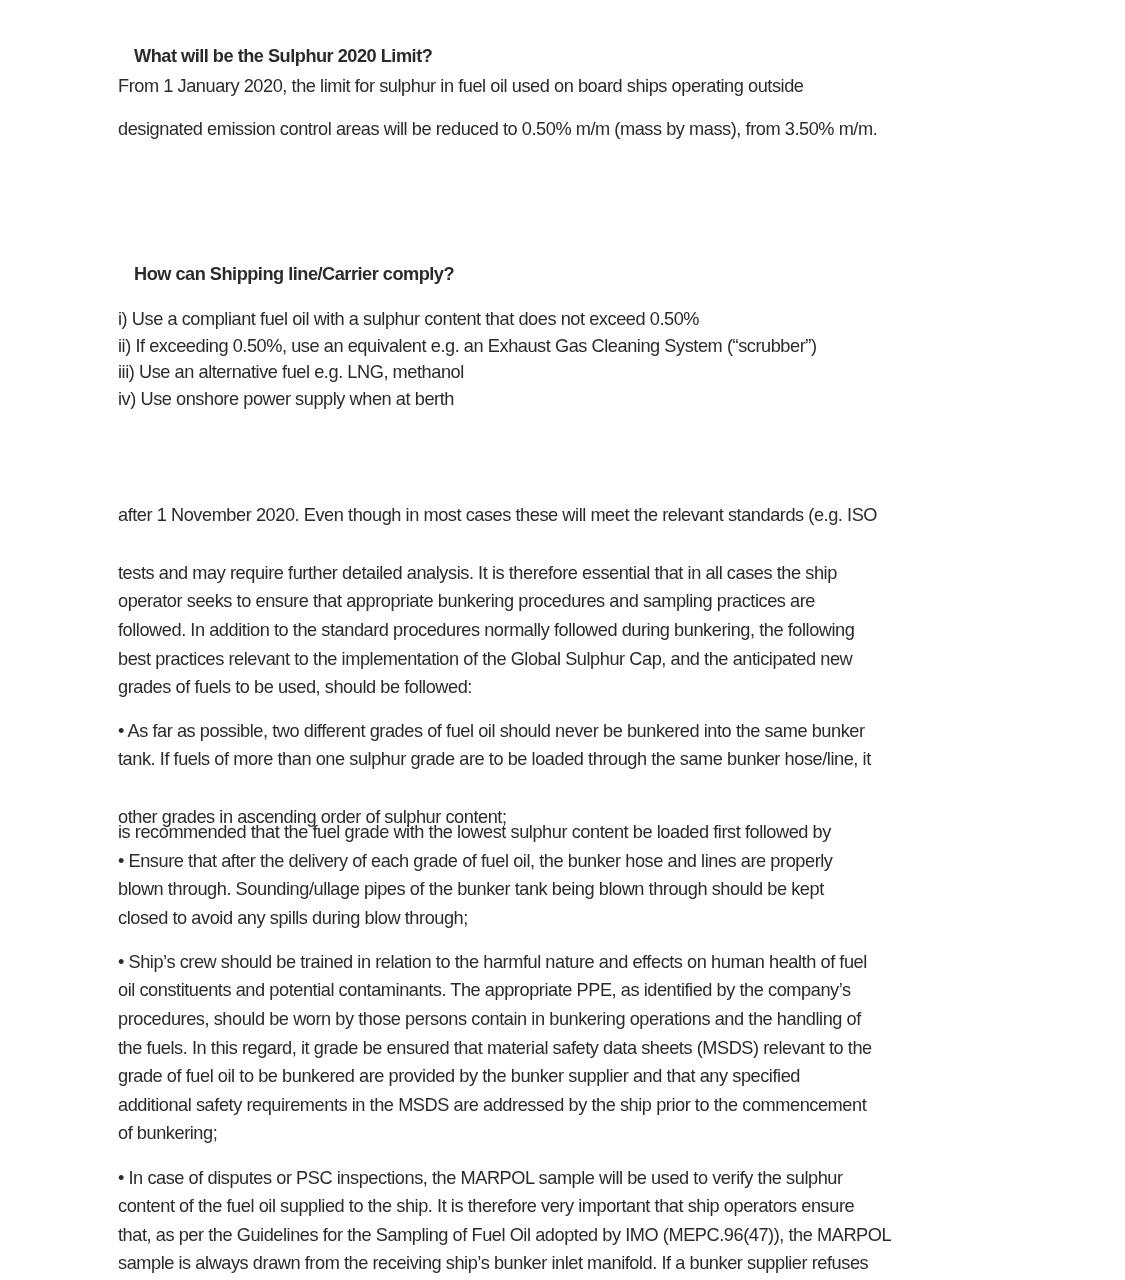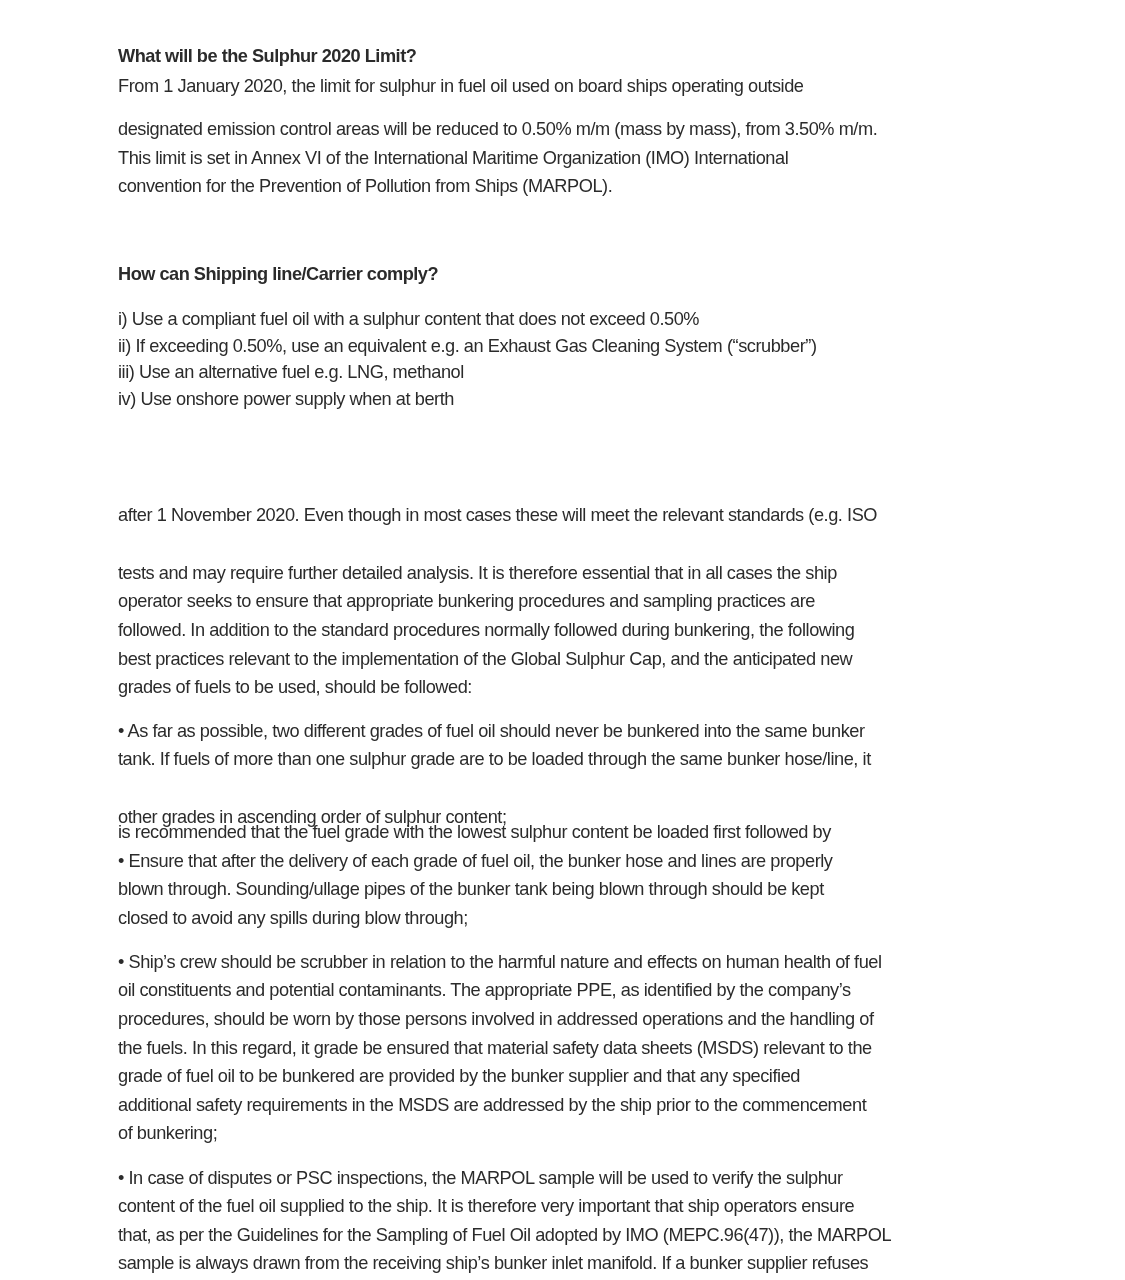--- a/index.html
+++ b/index.html
@@ -7,32 +7,30 @@
       width: 1125px; height: 1280px; overflow: hidden; position: relative;
       font-family: "Liberation Sans", sans-serif;
       color: #2b2b2b;
     }
     .page { position: absolute; left: 0; top: 0; width: 1125px; height: 1280px; }
     .line {
       position: absolute; left: 118px;
       font-size: 18.2px; line-height: 22px; white-space: nowrap;
       letter-spacing: -0.45px;
     }
-    .heading { font-weight: bold; letter-spacing: -0.5px; }
+    .heading { font-weight: bold; letter-spacing: -0.5px; margin-left: 16px; }
   </style>
 </head>
 <body>
 
 <div class="page">
 
   <div class="line heading" style="top:45px">What will be the Sulphur 2020 Limit?</div>
   <div class="line" style="top:75px">From 1 January 2020, the limit for sulphur in fuel oil used on board ships operating outside</div>
   <div class="line" style="top:118px">designated emission control areas will be reduced to 0.50% m/m (mass by mass), from 3.50% m/m.</div>
-  <div class="line" style="top:147px">This limit is set in Annex VI of the International Maritime Organization (IMO) International</div>
-  <div class="line" style="top:175px">convention for the Prevention of Pollution from Ships (MARPOL).</div>
 
   <div class="line heading" style="top:263px">How can Shipping line/Carrier comply?</div>
   <div class="line" style="top:308px">i) Use a compliant fuel oil with a sulphur content that does not exceed 0.50%</div>
   <div class="line" style="top:335px">ii) If exceeding 0.50%, use an equivalent e.g. an Exhaust Gas Cleaning System (“scrubber”)</div>
   <div class="line" style="top:361px">iii) Use an alternative fuel e.g. LNG, methanol</div>
   <div class="line" style="top:388px">iv) Use onshore power supply when at berth</div>
 
   <div class="line" style="top:504px">after 1 November 2020. Even though in most cases these will meet the relevant standards (e.g. ISO</div>
   <div class="line" style="top:562px">tests and may require further detailed analysis. It is therefore essential that in all cases the ship</div>
   <div class="line" style="top:590px">operator seeks to ensure that appropriate bunkering procedures and sampling practices are</div>
@@ -42,23 +40,23 @@
 
   <div class="line" style="top:720px">• As far as possible, two different grades of fuel oil should never be bunkered into the same bunker</div>
   <div class="line" style="top:748px">tank. If fuels of more than one sulphur grade are to be loaded through the same bunker hose/line, it</div>
   <div class="line" style="top:821px">is recommended that the fuel grade with the lowest sulphur content be loaded first followed by</div>
   <div class="line" style="top:806px">other grades in ascending order of sulphur content;</div>
 
   <div class="line" style="top:850px">• Ensure that after the delivery of each grade of fuel oil, the bunker hose and lines are properly</div>
   <div class="line" style="top:878px">blown through.  Sounding/ullage pipes of the bunker tank being blown through should be kept</div>
   <div class="line" style="top:907px">closed to avoid any spills during blow through;</div>
 
-  <div class="line" style="top:951px">• Ship’s crew should be scrubber in relation to the harmful nature and effects on human health of fuel</div>
+  <div class="line" style="top:951px">• Ship’s crew should be trained in relation to the harmful nature and effects on human health of fuel</div>
   <div class="line" style="top:979px">oil constituents and potential contaminants. The appropriate PPE, as identified by the company’s</div>
-  <div class="line" style="top:1008px">procedures, should be worn by those persons involved in addressed operations and the handling of</div>
+  <div class="line" style="top:1008px">procedures, should be worn by those persons contain in bunkering operations and the handling of</div>
   <div class="line" style="top:1037px">the fuels. In this regard, it grade be ensured that material safety data sheets (MSDS) relevant to the</div>
   <div class="line" style="top:1065px">grade of fuel oil to be bunkered are provided by the bunker supplier and that any specified</div>
   <div class="line" style="top:1094px">additional safety requirements in the MSDS are addressed by the ship prior to the commencement</div>
   <div class="line" style="top:1122px">of bunkering;</div>
 
   <div class="line" style="top:1167px">• In case of disputes or PSC inspections, the MARPOL sample will be used to verify the sulphur</div>
   <div class="line" style="top:1195px">content of the fuel oil supplied to the ship. It is therefore very important that ship operators ensure</div>
   <div class="line" style="top:1224px">that, as per the Guidelines for the Sampling of Fuel Oil adopted by IMO (MEPC.96(47)), the MARPOL</div>
   <div class="line" style="top:1252px">sample is always drawn from the receiving ship’s bunker inlet manifold.  If a bunker supplier refuses</div>
 

